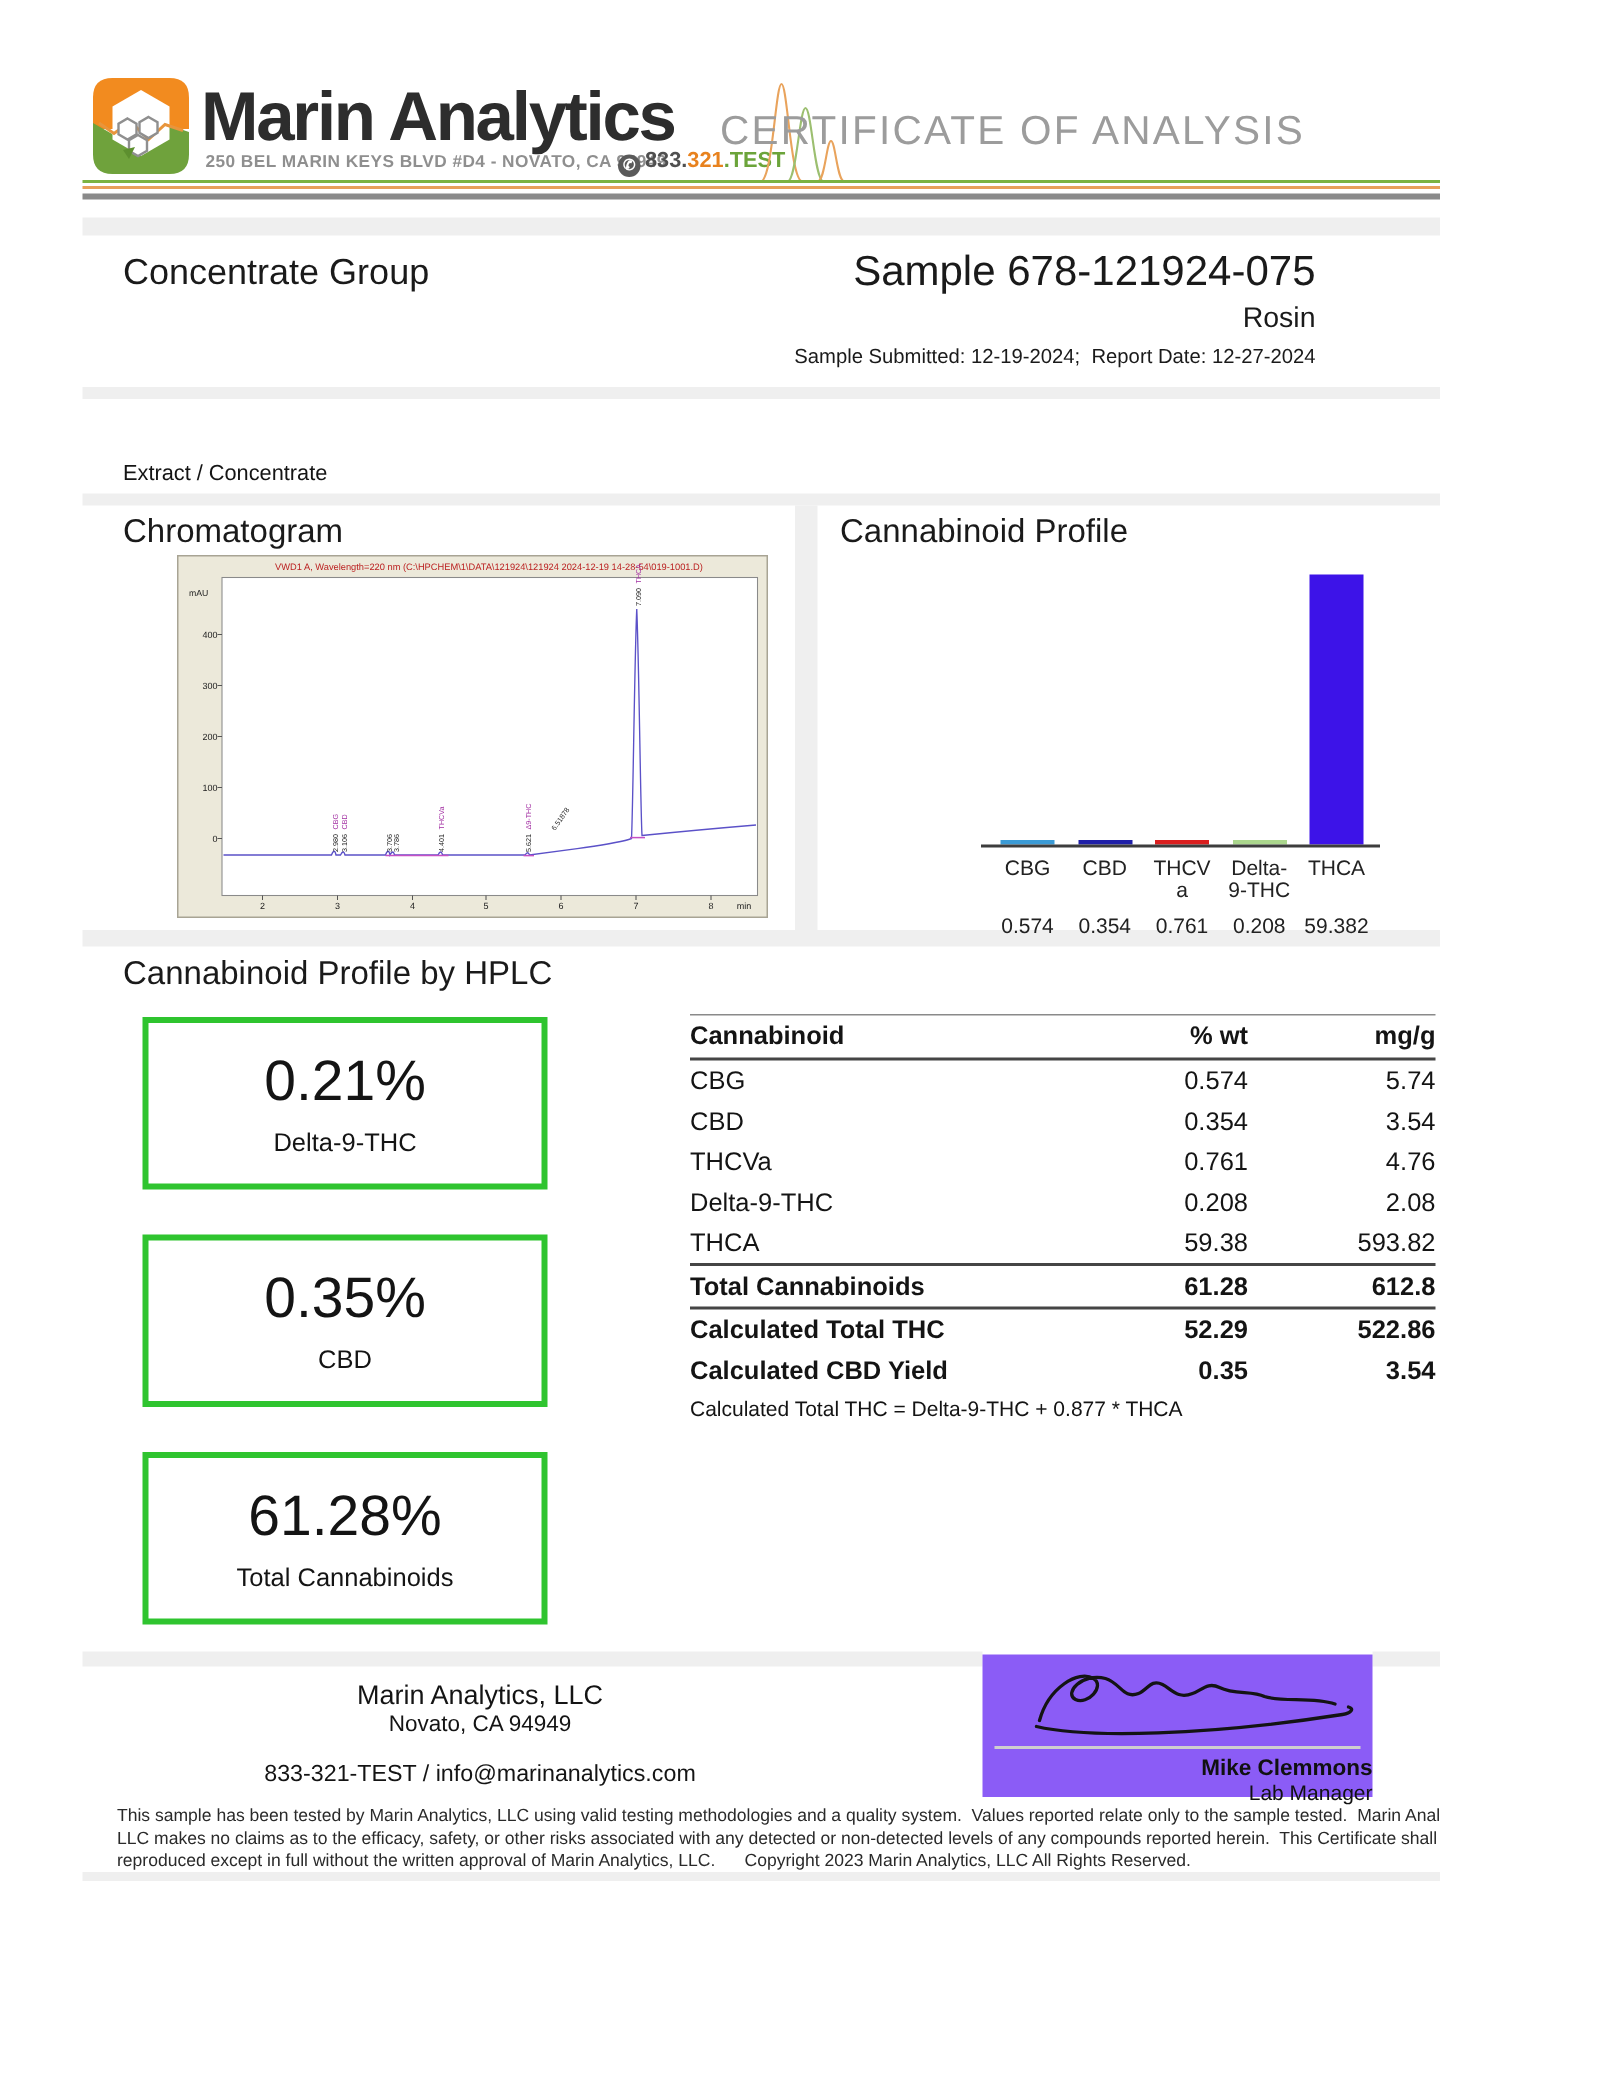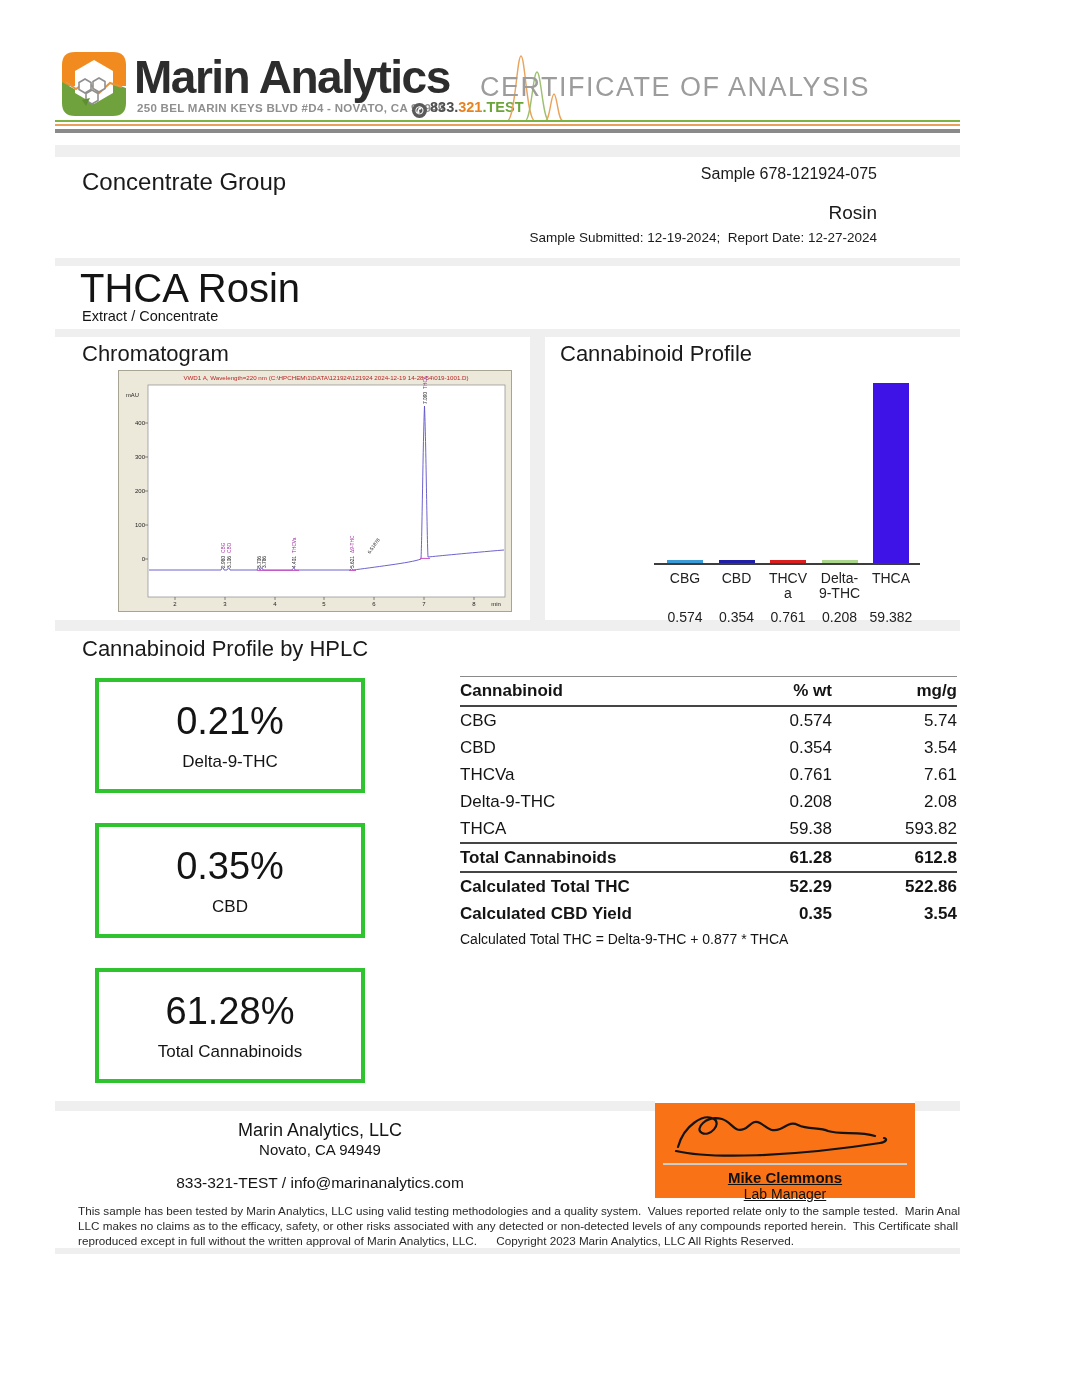--- a/index.html
+++ b/index.html
@@ -11,21 +11,21 @@
   .brand{font-size:46px;font-weight:bold;color:#2d2d2d;letter-spacing:-1.5px;white-space:nowrap;}
   .addr{font-size:11.5px;font-weight:bold;color:#8f8f8f;letter-spacing:.3px;white-space:nowrap;}
   .phone{font-size:14.5px;font-weight:bold;white-space:nowrap;}
   .phone .p1{color:#4f4f4f;} .phone .p2{color:#E8821E;} .phone .p3{color:#6BA43A;}
   .phone-badge{display:inline-block;width:15px;height:15px;border-radius:50%;background:#5a5a5a;color:#fff;
       font-size:10px;line-height:15px;text-align:center;vertical-align:-2px;margin-right:3px;}
   .cert-title{font-size:27px;color:#9c9c9c;letter-spacing:1.5px;white-space:nowrap;}
   .rule{position:absolute;left:55px;width:957px;}
   
   .h-group{font-size:24px;color:#1a1a1a;}
-  .sample-id{font-size:16px;color:#1a1a1a;text-align:right;}
+  .sample-id{font-size:28px;color:#1a1a1a;text-align:right;}
   .sample-type{font-size:19px;color:#1a1a1a;text-align:right;}
   .sample-dates{font-size:13.5px;color:#1a1a1a;text-align:right;white-space:pre;}
   .product-name{font-size:40px;color:#141414;}
   .product-cat{font-size:14.5px;color:#141414;}
   .section-h{font-size:22px;color:#1a1a1a;}
   
   #profile-bars{display:flex;justify-content:space-between;align-items:flex-end;}
   .bar-col{width:46px;display:flex;flex-direction:column;align-items:center;}
   .bar-area{height:180px;display:flex;align-items:flex-end;}
   .bar{width:36px;}
@@ -46,21 +46,21 @@
   #hplc-table td.num{text-align:right;}
   #hplc-table col.c2{width:110px;} #hplc-table col.c3{width:125px;}
   #hplc-table tr.bold td{font-weight:bold;}
   #hplc-table tr.rule-above td{border-top:2px solid #454545;}
   #hplc-table tr.note td{font-size:14px;font-weight:normal;padding:4px 0 2px 0;}
   #hplc-table tr.note.last td{border-bottom:2px solid #454545;padding-bottom:8px;}
   
   .footer-left{text-align:center;font-size:15px;color:#141414;}
   .footer-company{font-size:18px;font-weight:normal;}
   .footer-contact{margin-top:16px;font-size:15.5px;}
-  .sig-card{background:#f97316;text-align:center;text-decoration:underline;}
+  .sig-card{background:#8b5cf6;text-align:right;}
   .sig-line{border-top:2px solid #cfcfcf;width:244px;margin:0 auto;}
   .signer{font-size:15px;font-weight:bold;margin-top:4px;}
   .signer-title{font-size:14px;}
   .disclaimer{font-size:11.7px;line-height:1.3;color:#2a2a2a;white-space:pre-wrap;}
 </style>
 </head>
 <body>
 
 <div id="page">
 
@@ -101,21 +101,20 @@
 
   <div class="rule" style="top:120px;height:2px;background:#7CB342;"></div>
   <div class="rule" style="top:124px;height:2px;background:#E8A05A;"></div>
   <div class="rule" style="top:129px;height:4px;background:#8A8A8A;"></div>
 
   <div class="abs h-group" style="left:82px;top:168px;">Concentrate Group</div>
   <div class="abs sample-id" style="right:83px;top:165px;">Sample 678-121924-075</div>
   <div class="abs sample-type" style="right:83px;top:202px;">Rosin</div>
   <div class="abs sample-dates" style="right:83px;top:230px;">Sample Submitted: 12-19-2024;  Report Date: 12-27-2024</div>
 
-  <div class="abs product-name" style="left:80px;top:266px;">THCA Rosin</div>
   <div class="abs product-cat" style="left:82px;top:308px;">Extract / Concentrate</div>
 
   <div class="abs section-h" style="left:82px;top:341px;">Chromatogram</div>
 
   <svg class="abs" style="left:118px;top:370px;" width="394" height="242" viewBox="0 0 394 242">
     <rect x="0.5" y="0.5" width="393" height="241" fill="#ECE9DA" stroke="#A8A494"></rect>
     <text x="208" y="10" text-anchor="middle" font-size="6.2" fill="#BB2222">VWD1 A, Wavelength=220 nm (C:\HPCHEM\1\DATA\121924\121924 2024-12-19 14-28-54\019-1001.D)</text>
     <rect x="30" y="15" width="357" height="212" fill="#ffffff" stroke="#8a8a8a" stroke-width="0.7"></rect>
     <text x="8" y="27" font-size="5.8" fill="#222">mAU</text>
 
@@ -262,21 +261,21 @@
           <td class="num">5.74</td>
         </tr>
         <tr>
           <td>CBD</td>
           <td class="num">0.354</td>
           <td class="num">3.54</td>
         </tr>
         <tr>
           <td>THCVa</td>
           <td class="num">0.761</td>
-          <td class="num">7.61</td>
+          <td class="num">4.76</td>
         </tr>
         <tr>
           <td>Delta-9-THC</td>
           <td class="num">0.208</td>
           <td class="num">2.08</td>
         </tr>
         <tr>
           <td>THCA</td>
           <td class="num">59.38</td>
           <td class="num">593.82</td>

